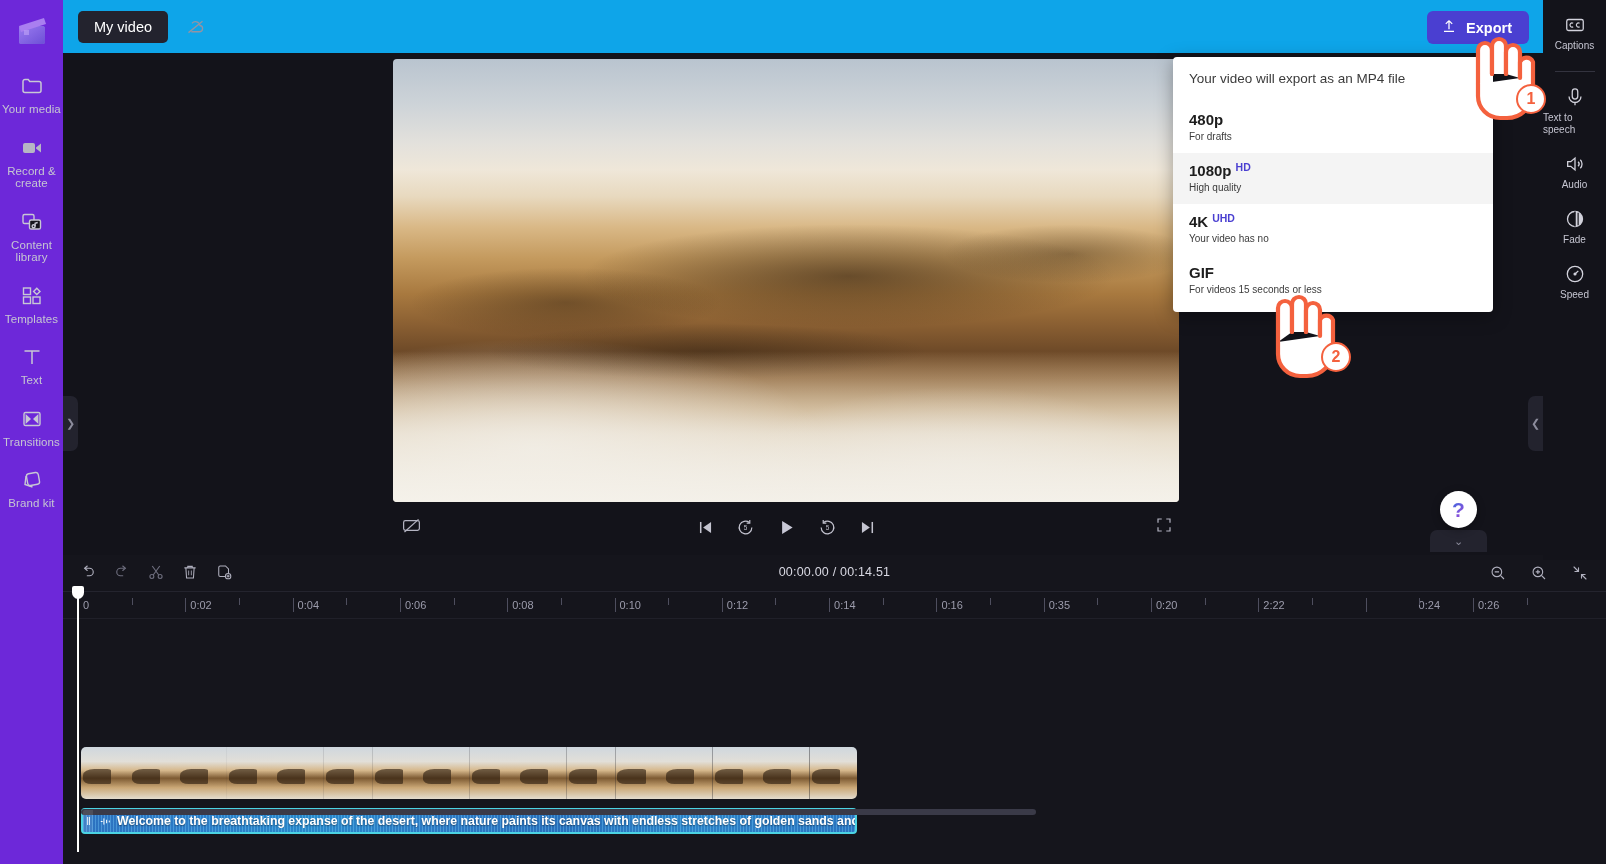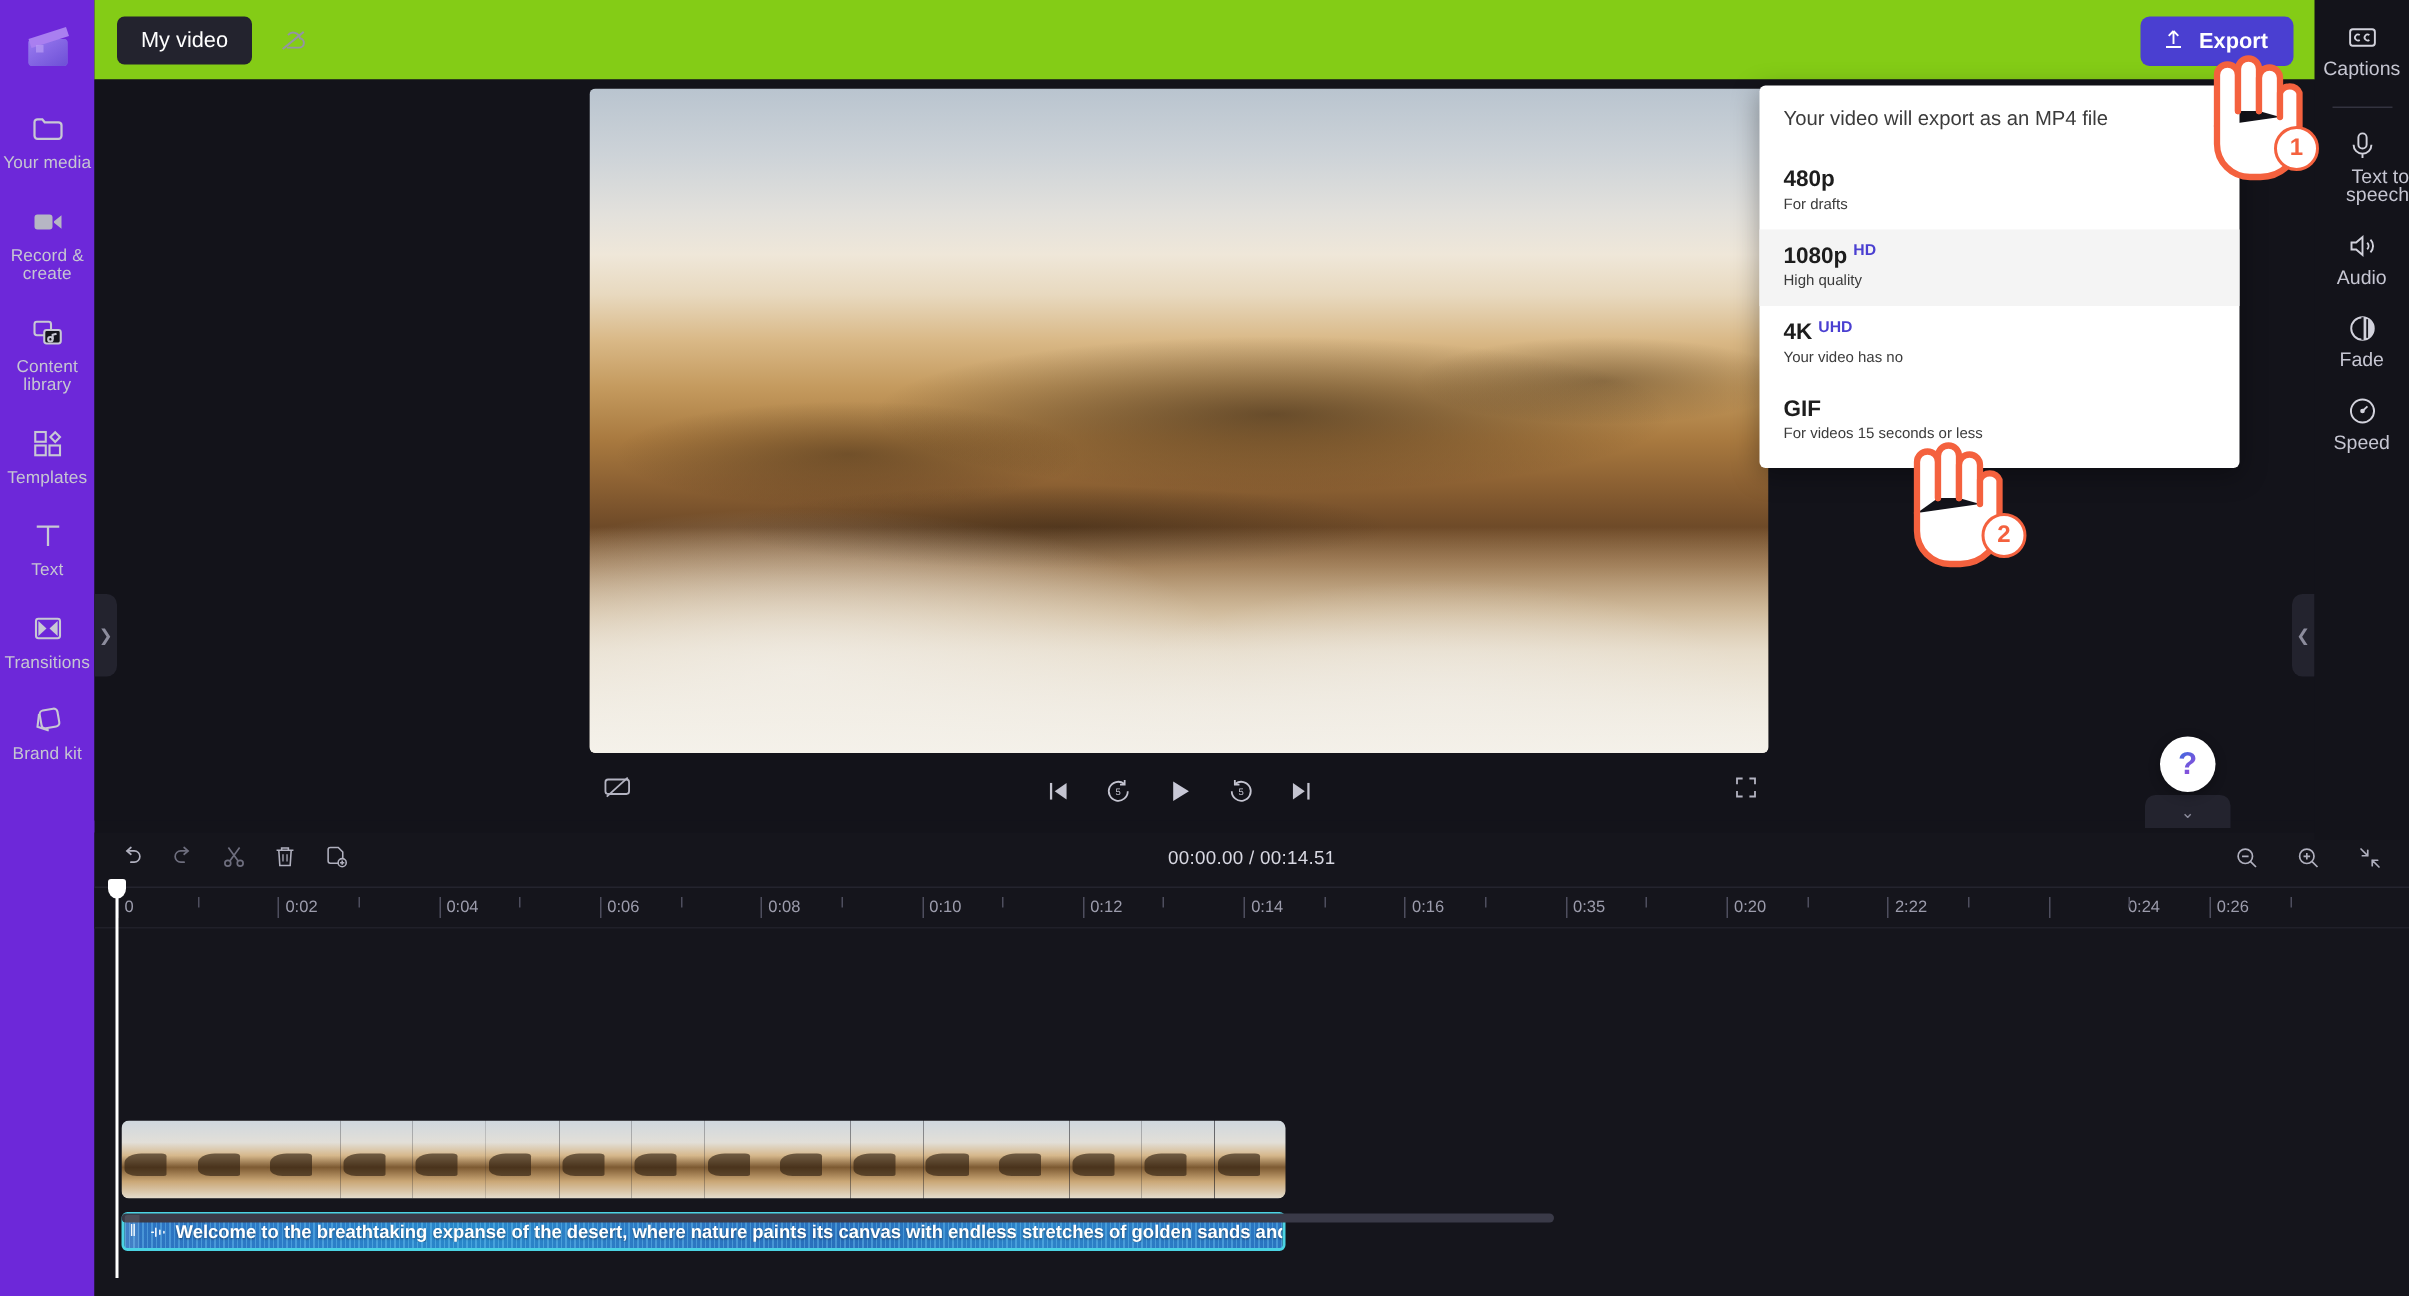--- a/index.html
+++ b/index.html
@@ -25,21 +25,21 @@
   }
   .rail-icon { height: 24px; display: flex; align-items: center; justify-content: center; color: #c8c8d4; }
   .rail-label {
     font-size: 11.5px; color: #c6c6d2; text-align: center; line-height: 12.5px;
     margin-top: 5px; letter-spacing: .1px; max-width: 62px;
   }
 
   
   .topbar {
     position: absolute; left: 63px; top: 0; right: 0; height: 53px;
-    background: #84cc16; display: flex; align-items: center;
+    background: #0ea5e9; display: flex; align-items: center;
   }
   .proj-title {
     margin-left: 15px; background: #23232e; color: #fff; font-size: 14.5px;
     padding: 8px 16px; border-radius: 5px; cursor: text;
   }
   .cloud-btn {
     margin-left: 10px; width: 34px; height: 32px; display: flex;
     align-items: center; justify-content: center; border-radius: 5px; cursor: pointer;
     color: #a0a0b0;
   }
@@ -54,21 +54,21 @@
   .rrail {
     position: absolute; right: 0; top: 0; width: 63px; height: 560px;
     background: #13131a; display: flex; flex-direction: column;
     align-items: center; padding-top: 8px; z-index: 2;
   }
   .rrail-item {
     width: 63px; display: flex; flex-direction: column; align-items: center;
     margin-bottom: 17px; cursor: pointer;
   }
   .rrail-icon { height: 22px; display: flex; align-items: center; justify-content: center; color: #d2d2dc; }
-  .rrail-label { font-size: 13px; color: #c6c6d2; text-align: right; line-height: 12px; margin-top: 4px; }
+  .rrail-label { font-size: 10px; color: #c6c6d2; text-align: left; line-height: 12px; margin-top: 4px; }
   .rrail-divider { width: 40px; height: 1px; background: #33333f; margin: 2px 0 14px 0; }
 
   
   .stage {
     position: absolute; left: 63px; top: 53px; right: 63px; height: 494px;
     background: #13131a;
   }
   .video-wrap {
     position: absolute; left: 330px; top: 6px; width: 786px; height: 443px;
     border-radius: 4px; overflow: hidden;

